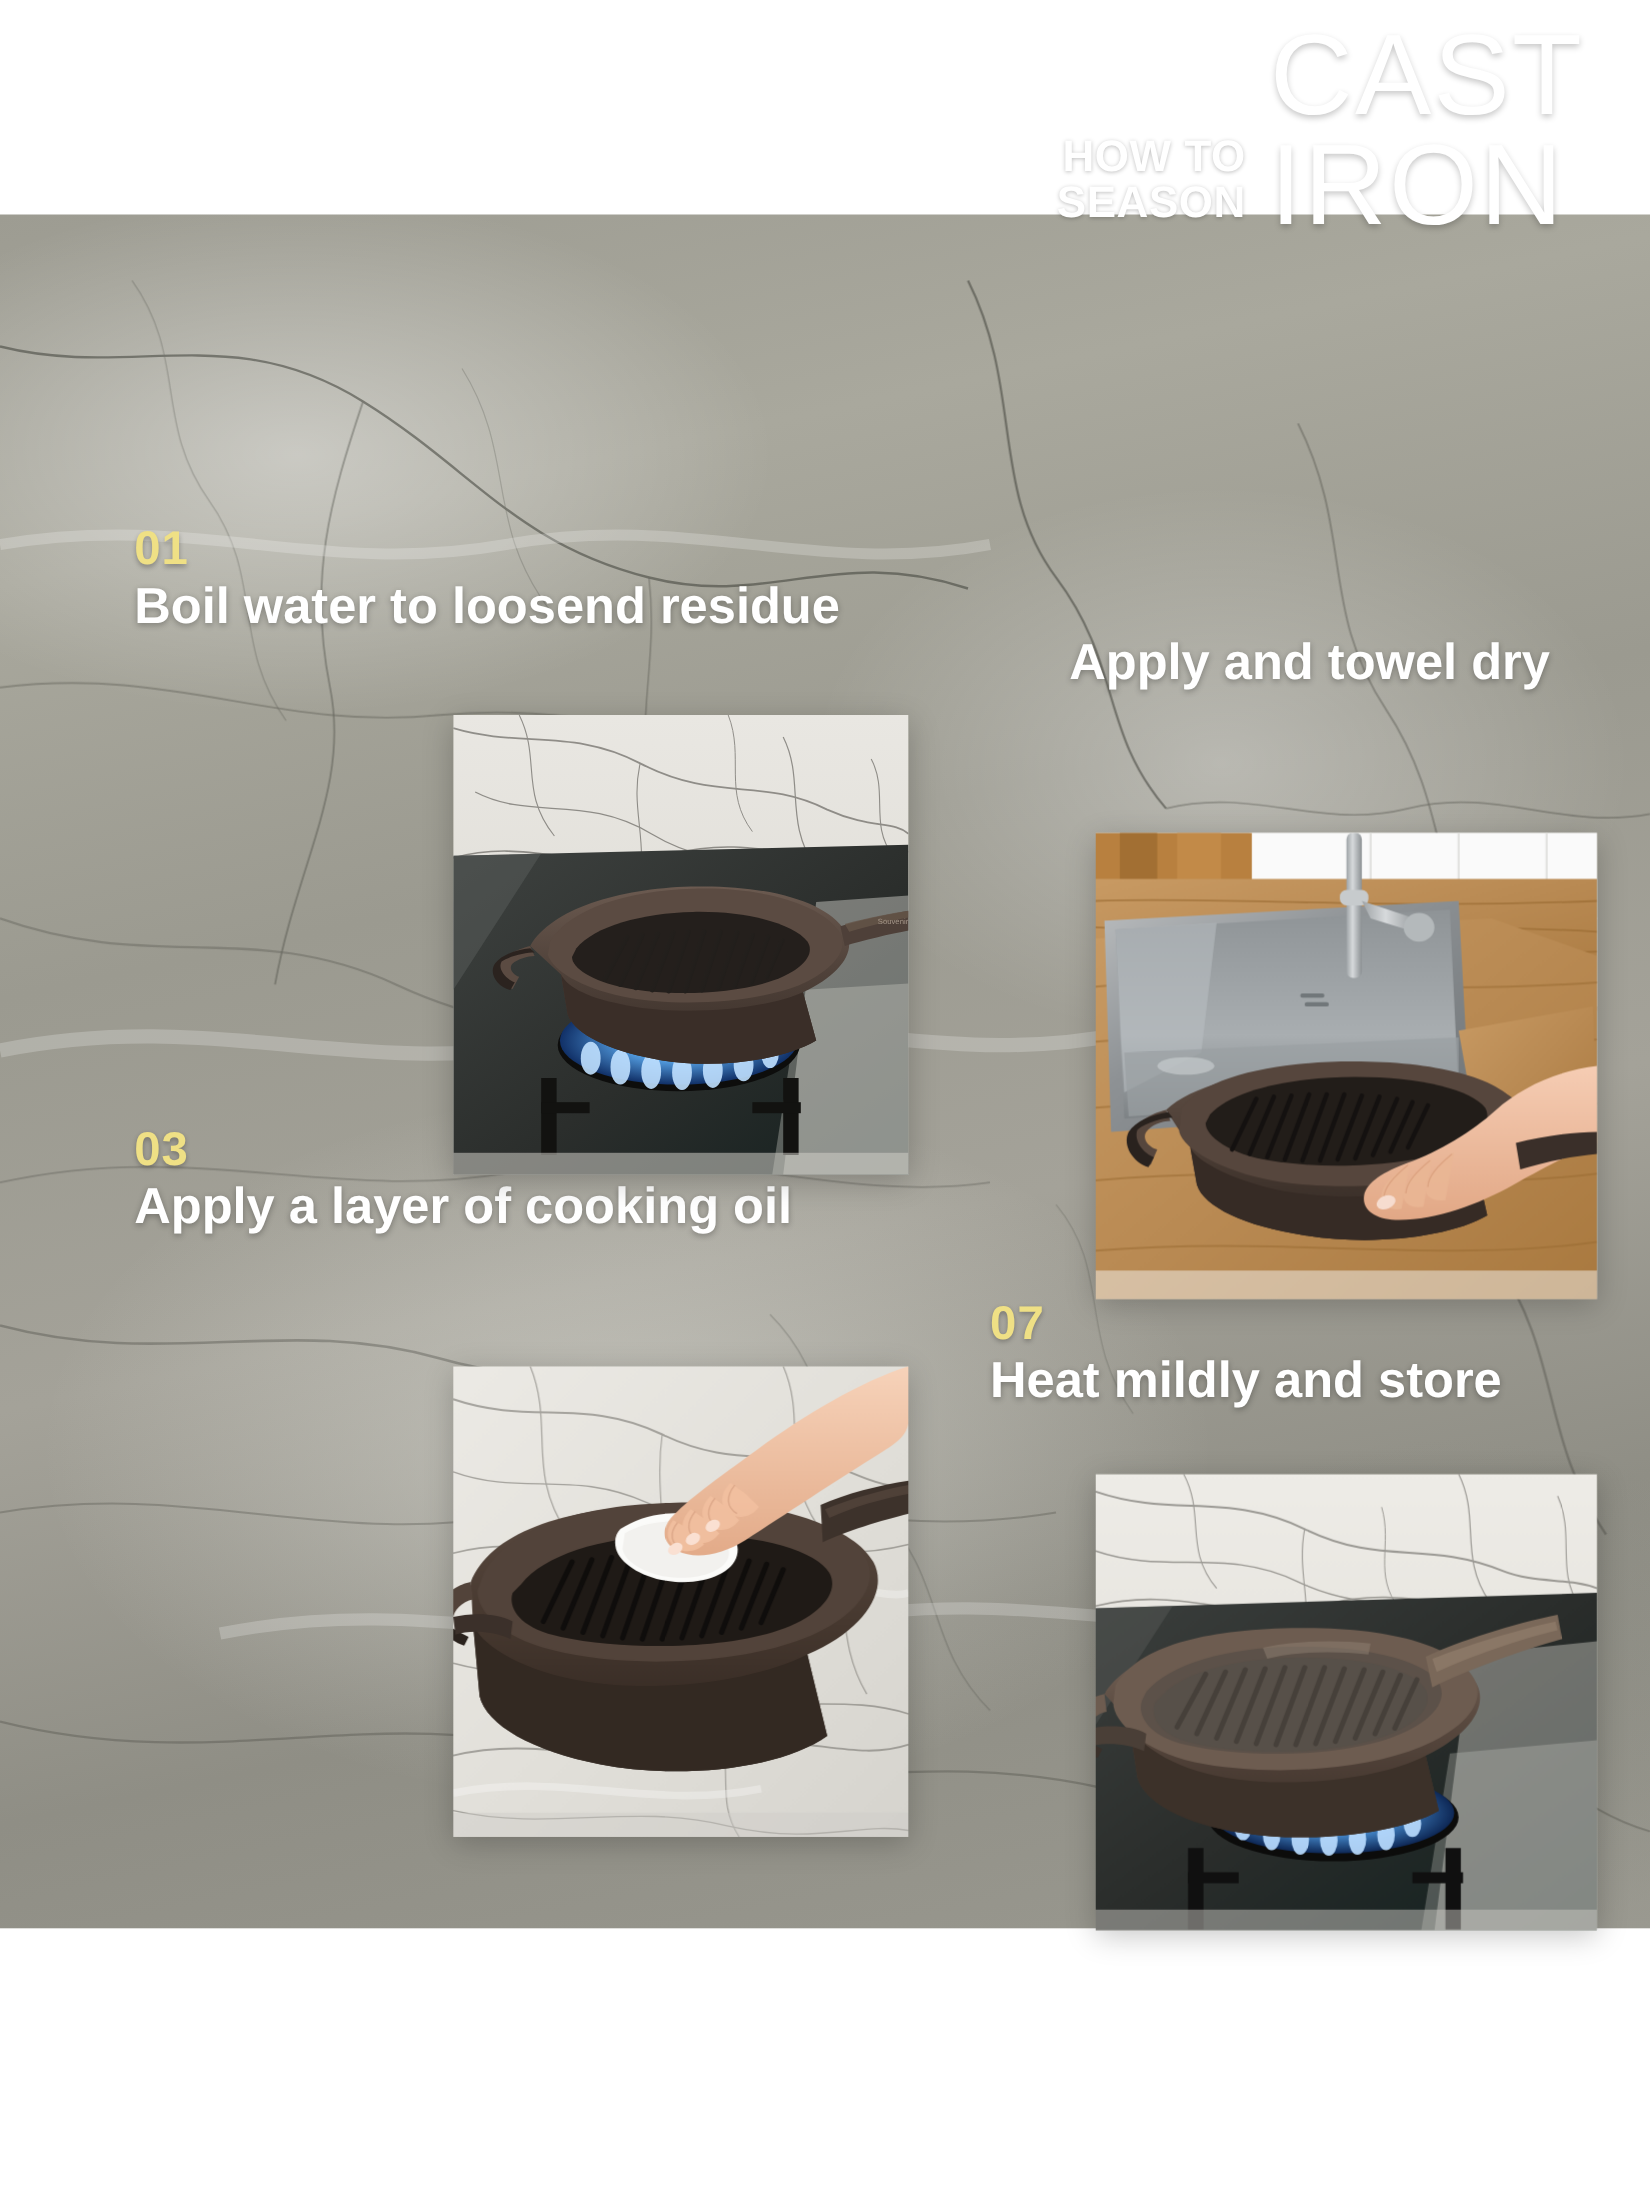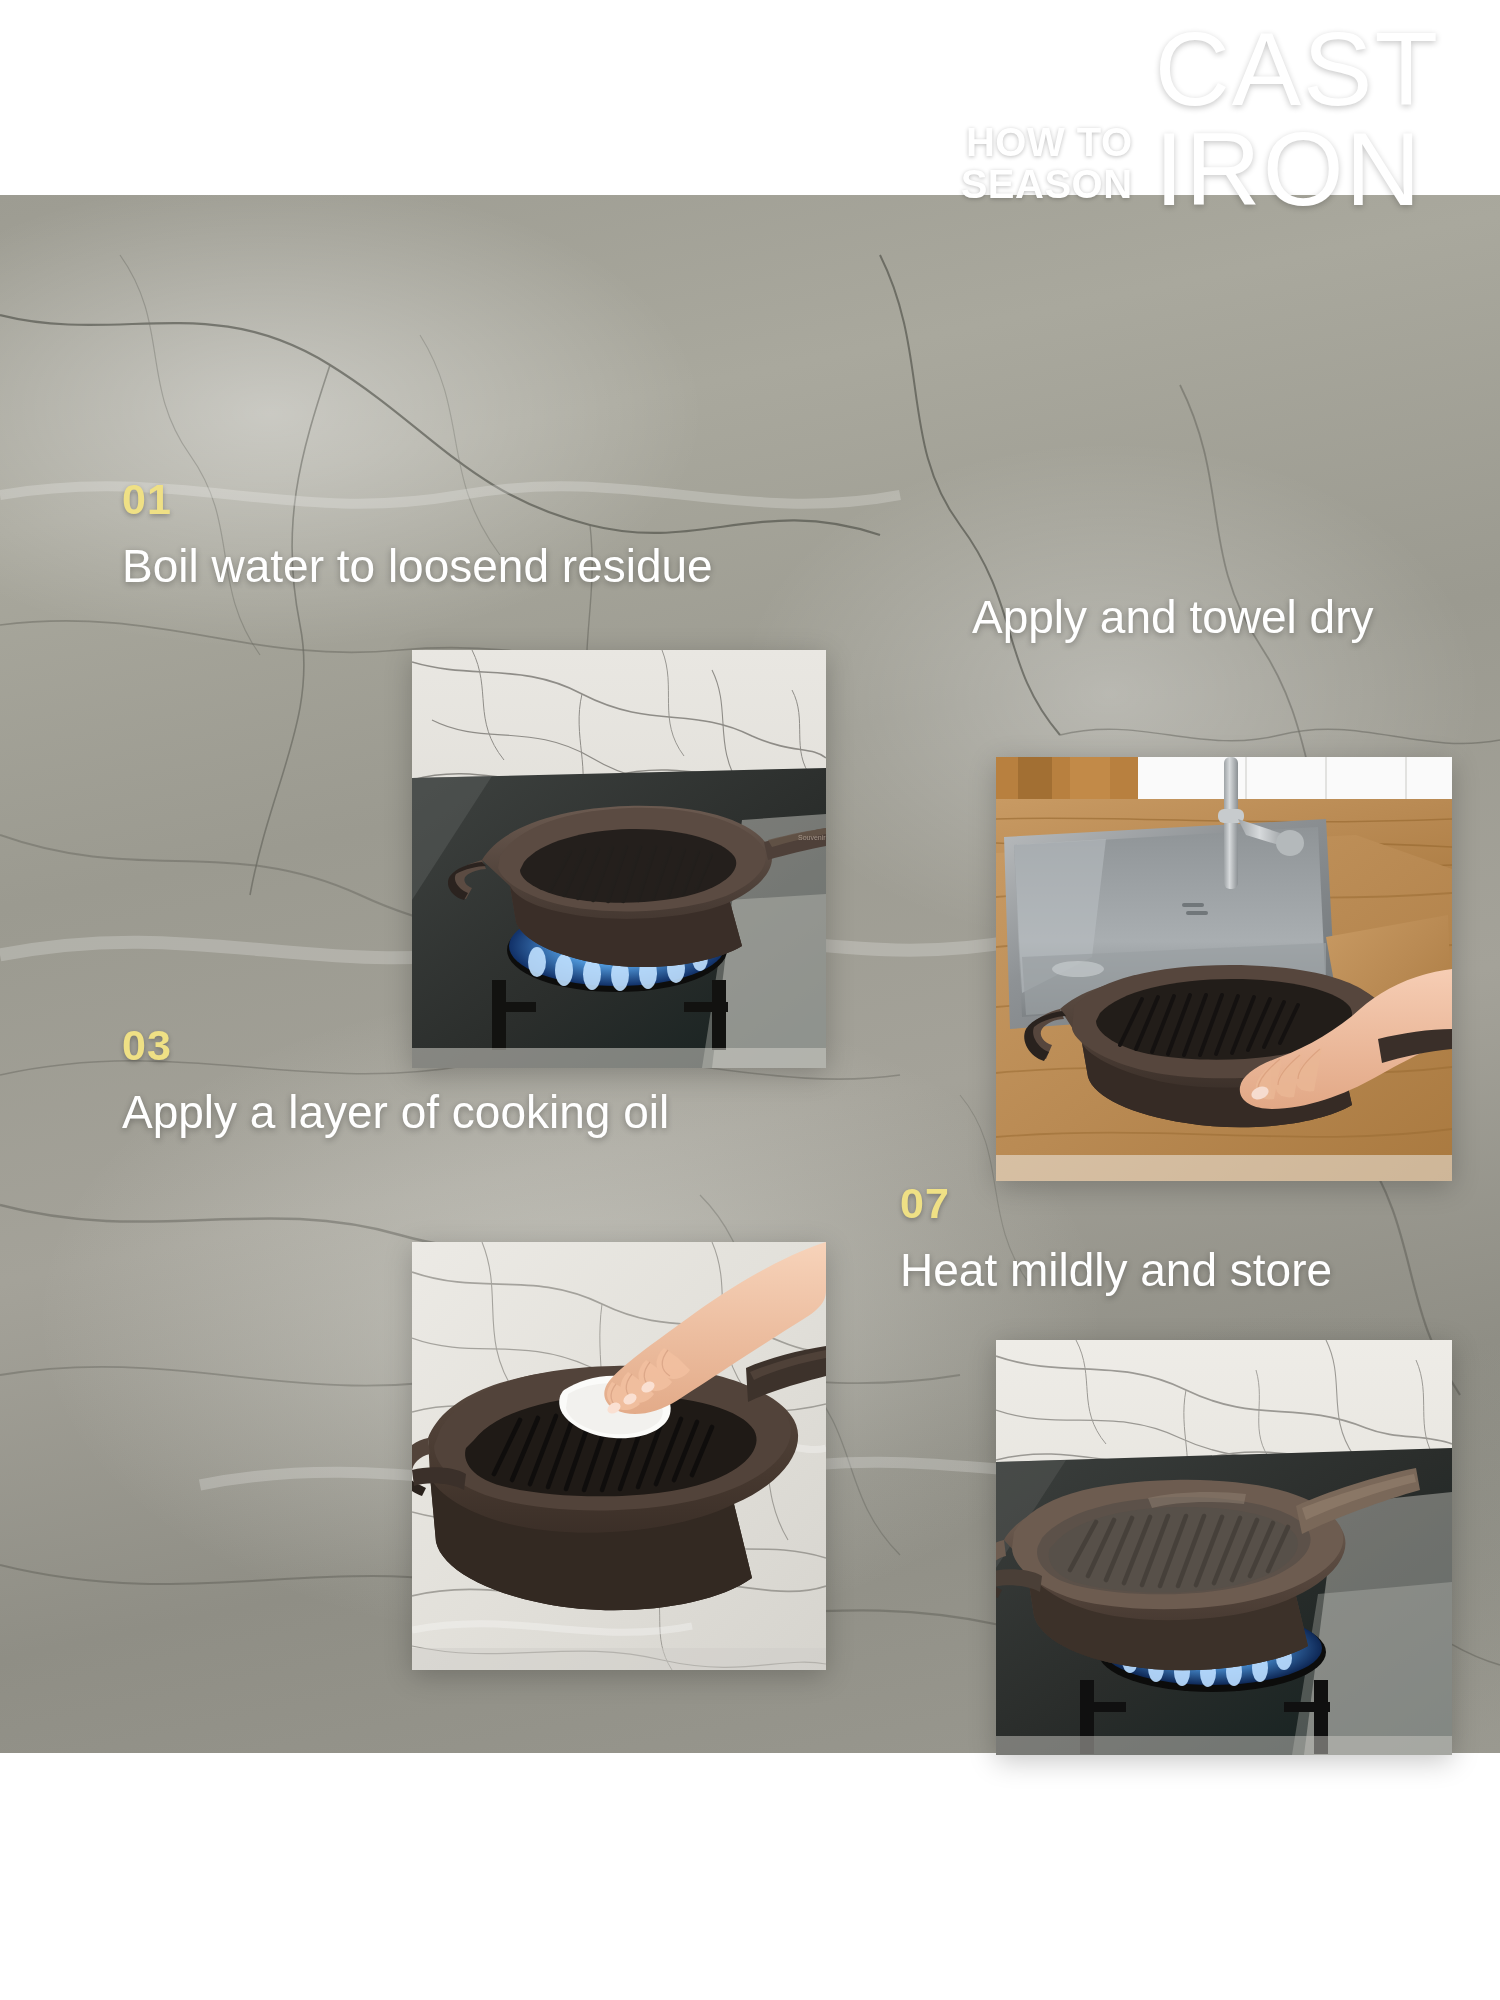--- a/index.html
+++ b/index.html
@@ -56,24 +56,24 @@
   .step .num {
     color:#efe085;
     font-weight:bold;
     font-size:43px;
     line-height:1;
     letter-spacing:1px;
     text-shadow:0 2px 5px rgba(0,0,0,.28);
   }
   .step .cap {
     color:#ffffff;
-    font-weight:normal;
+    font-weight:bold;
     font-size:46px;
     line-height:1.1;
-    margin-top:20px;
+    margin-top:4px;
     white-space:nowrap;
     text-shadow:0 2px 6px rgba(0,0,0,.30);
   }
 
   #step1 { left:122px; top:478px; }
   #step2 { left:972px; top:572px; }
   #step3 { left:122px; top:1024px; }
   #step4 { left:900px; top:1182px; }
 
   

